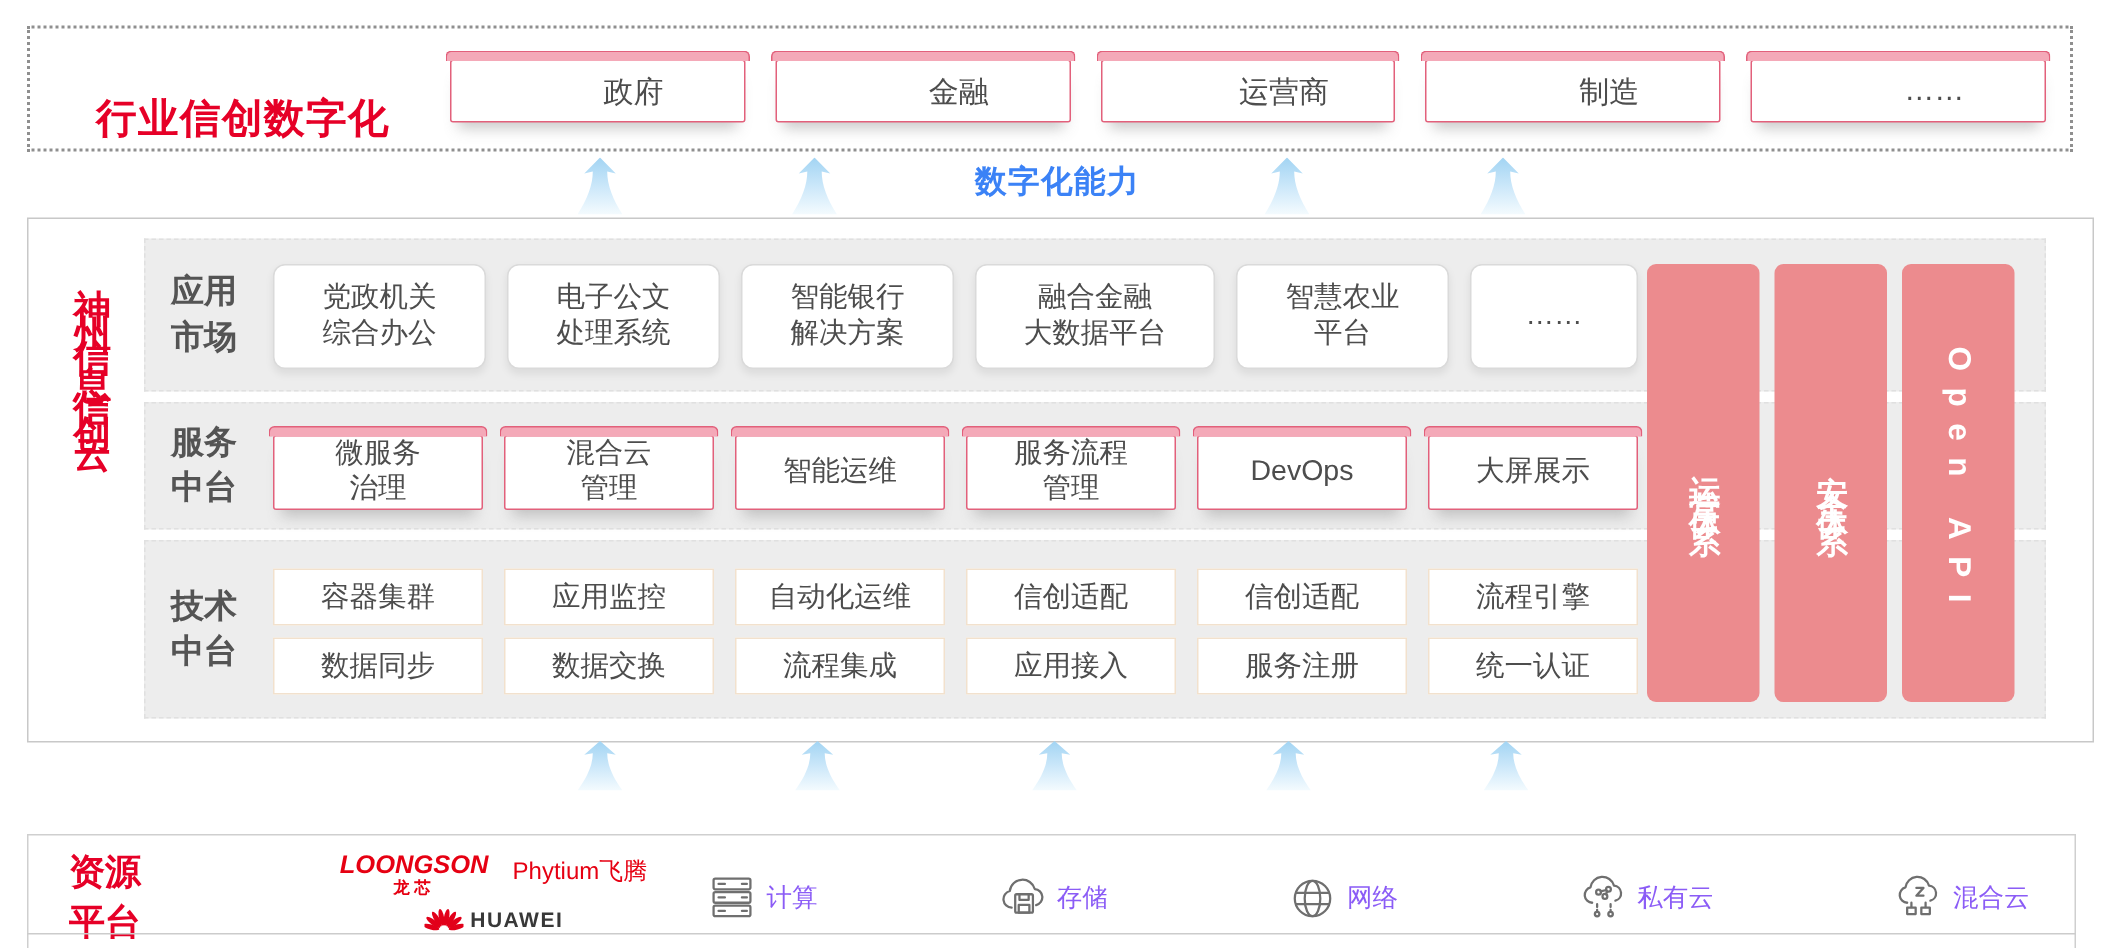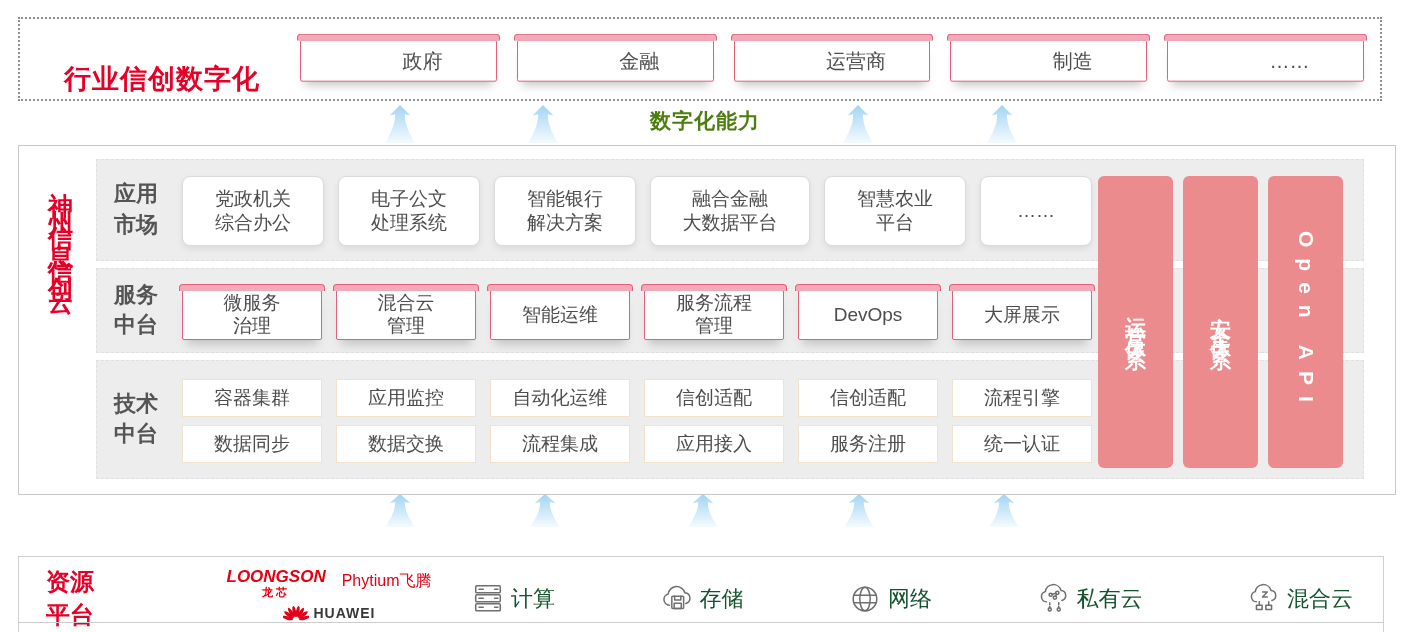--- a/index.html
+++ b/index.html
@@ -16,21 +16,21 @@
   .lid-box{position:relative;background:#fff;border:1px solid #e2607b;border-radius:2px;
            display:flex;align-items:center;justify-content:center;font-size:20px;color:#4d4d4d;
            box-shadow:0 9px 9px -5px rgba(110,110,110,.38);padding-left:48px;}
   .lid-box::before{content:"";position:absolute;left:-4px;right:-4px;top:-7px;height:6px;
            background:#f4a9b8;border:1px solid #e2607b;border-bottom:none;border-radius:4px 4px 0 0;}
   .industries .lid-box{flex:1;}
 
   
   .up-arrow{position:absolute;}
   .cap-label{position:absolute;left:625px;top:107px;width:160px;text-align:center;
-             font-size:21px;font-weight:bold;color:#4d7c0f;letter-spacing:1px;}
+             font-size:21px;font-weight:bold;color:#3b82f6;letter-spacing:1px;}
 
   
   .platform{position:absolute;left:18px;top:145px;width:1378px;height:350px;
             border:1px solid #c8c8c8;background:#fff;box-sizing:border-box;}
   .v-title{position:absolute;left:23px;top:26px;writing-mode:vertical-lr;
            font-size:25px;font-weight:bold;color:#e60027;letter-spacing:17px;line-height:38px;}
   .p-row{position:absolute;left:77px;width:1268px;background:#ededed;
          border:1px dashed #e0e0e0;box-sizing:border-box;}
   .row1{top:13px;height:102px;}
   .row2{top:122px;height:85px;}
@@ -66,21 +66,21 @@
              font-size:24px;font-weight:bold;color:#e60027;white-space:pre-line;line-height:1.4;}
   .vendors{position:absolute;left:180px;top:11px;width:260px;}
   .vrow1{display:flex;justify-content:center;gap:16px;align-items:flex-start;}
   .loongson{color:#e60012;font-weight:bold;font-style:italic;font-size:17px;line-height:1;text-align:center;}
   .loongson-cn{font-size:11px;letter-spacing:3px;font-style:normal;line-height:1;margin-top:2px;}
   .phytium{color:#e60012;font-weight:normal;font-size:16px;margin-top:3px;}
   .huawei{display:flex;align-items:center;justify-content:center;gap:5px;margin-top:7px;
           color:#383838;font-weight:bold;font-size:14px;letter-spacing:1px;}
   .res-items{position:absolute;left:452px;right:30px;top:0;height:100%;
              display:flex;align-items:center;justify-content:space-between;}
-  .res-item{display:flex;align-items:center;gap:6px;font-size:22px;color:#14532d;}
+  .res-item{display:flex;align-items:center;gap:6px;font-size:17px;color:#8b5cf6;}
   .ric{stroke:#6f6f6f;fill:none;stroke-width:1.6;stroke-linecap:round;stroke-linejoin:round;}
 
   .bottom-divider{position:absolute;left:18px;top:622px;width:1366px;height:1px;background:#cccccc;}
 </style>
 </head>
 <body>
 
 <div class="canvas">
 
   <svg width="0" height="0" style="position:absolute">

